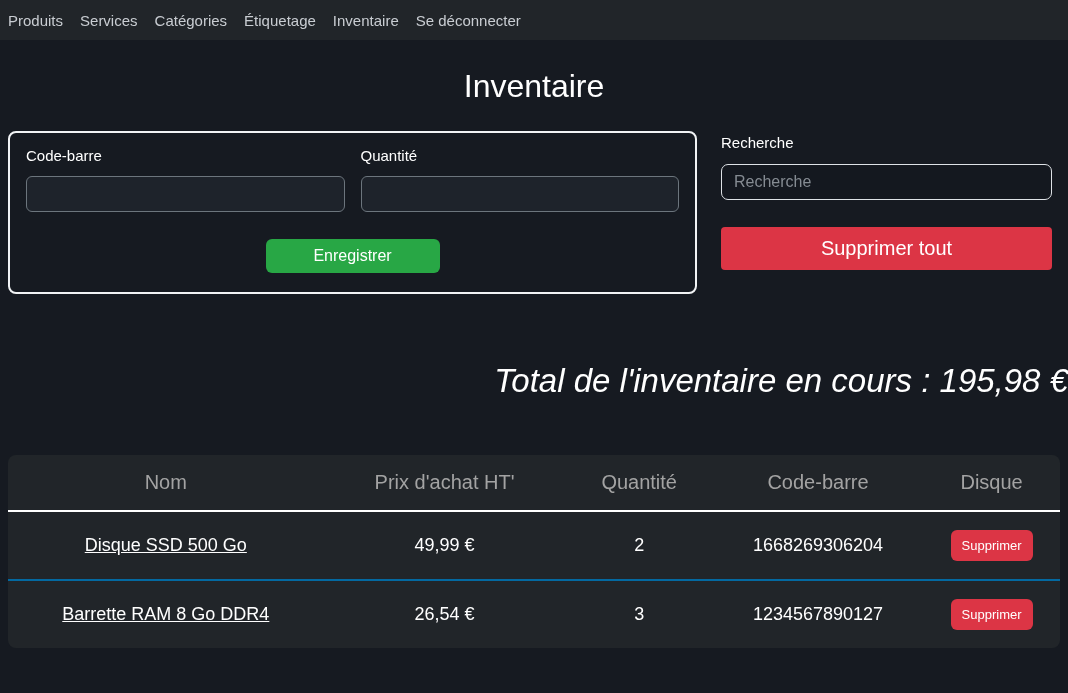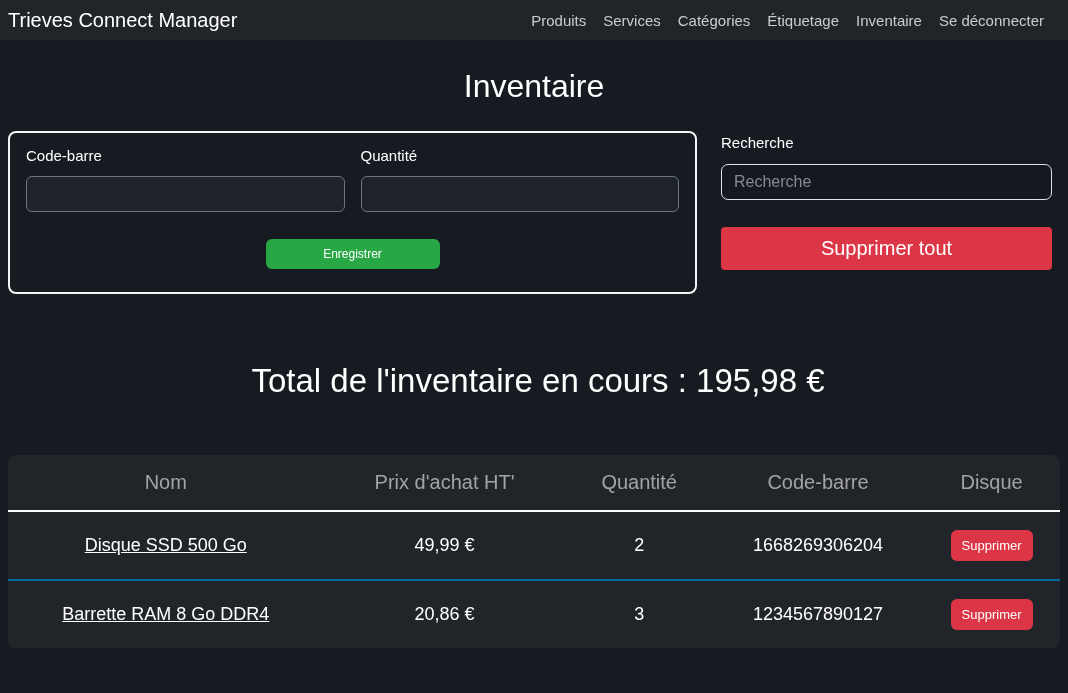--- a/index.html
+++ b/index.html
@@ -83,21 +83,21 @@
     font-family: "Liberation Sans", sans-serif;
     padding: 0 10px;
     outline: none;
   }
   .submit-row { text-align: center; margin-top: 27px; }
   .btn-save {
     background: #28a745;
     color: #ffffff;
     border: none;
     border-radius: 6px;
-    font-size: 12px;
+    font-size: 16px;
     font-family: "Liberation Sans", sans-serif;
     padding: 8px 0;
     width: 174px;
     cursor: pointer;
   }
 
   .search-col {
     margin-left: auto;
     width: 331px;
     padding-top: 3px;
@@ -129,25 +129,26 @@
     color: #ffffff;
     border: none;
     border-radius: 4px;
     font-size: 20px;
     font-family: "Liberation Sans", sans-serif;
     cursor: pointer;
   }
 
   
   .total-heading {
-    text-align: center;
+    text-align: right;
     font-size: 33px;
     font-weight: 400;
     color: #ffffff;
     margin: 68px 0 0 8px;
+    font-style: italic;
   }
 
   
   .table-wrap {
     margin: 55px 8px 0 8px;
     background: #212529;
     border-radius: 8px;
     overflow: hidden;
   }
   table {
@@ -186,21 +187,20 @@
     font-size: 13px;
     font-family: "Liberation Sans", sans-serif;
     padding: 8px 11px;
     cursor: pointer;
   }
 </style>
 </head>
 <body>
 
 <header class="navbar">
-  <div class="brand">Trieves Connect Manager</div>
   <nav class="nav-links">
     <span class="nav-link">Produits</span>
     <span class="nav-link">Services</span>
     <span class="nav-link">Catégories</span>
     <span class="nav-link">Étiquetage</span>
     <span class="nav-link">Inventaire</span>
     <span class="nav-link">Se déconnecter</span>
   </nav>
 </header>
 
@@ -254,21 +254,21 @@
         <td>2</td>
         <td>1668269306204</td>
         <td>
           <button class="btn-delete-row">Supprimer</button>
         </td>
       </tr>
       <tr>
         <td>
           <span class="product-link">Barrette RAM 8 Go DDR4</span>
         </td>
-        <td>20,86 €</td>
+        <td>26,54 €</td>
         <td>3</td>
         <td>1234567890127</td>
         <td>
           <button class="btn-delete-row">Supprimer</button>
         </td>
       </tr>
     </tbody>
   </table>
 </div>
 

